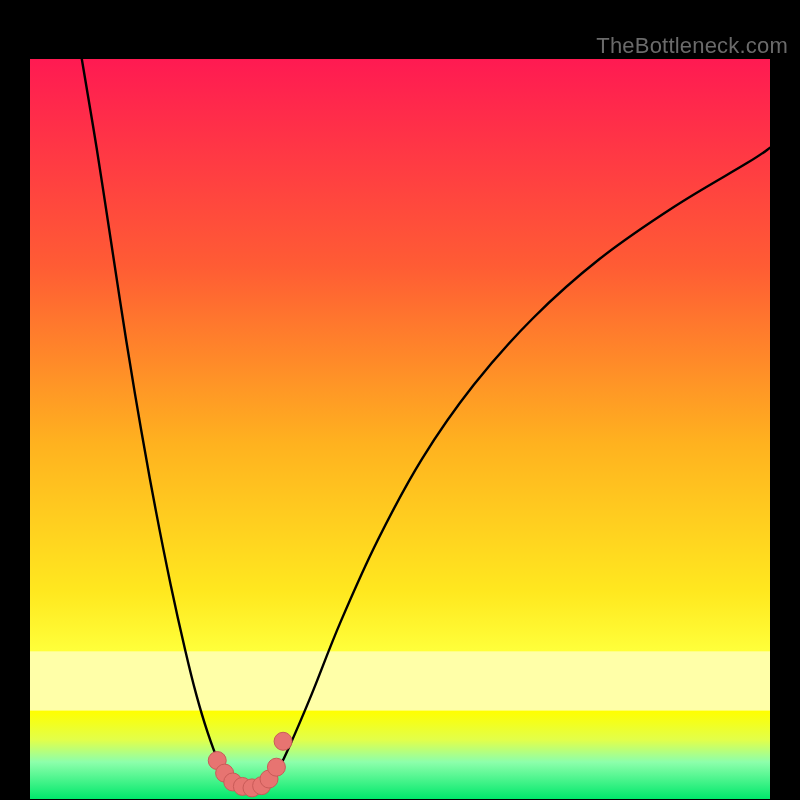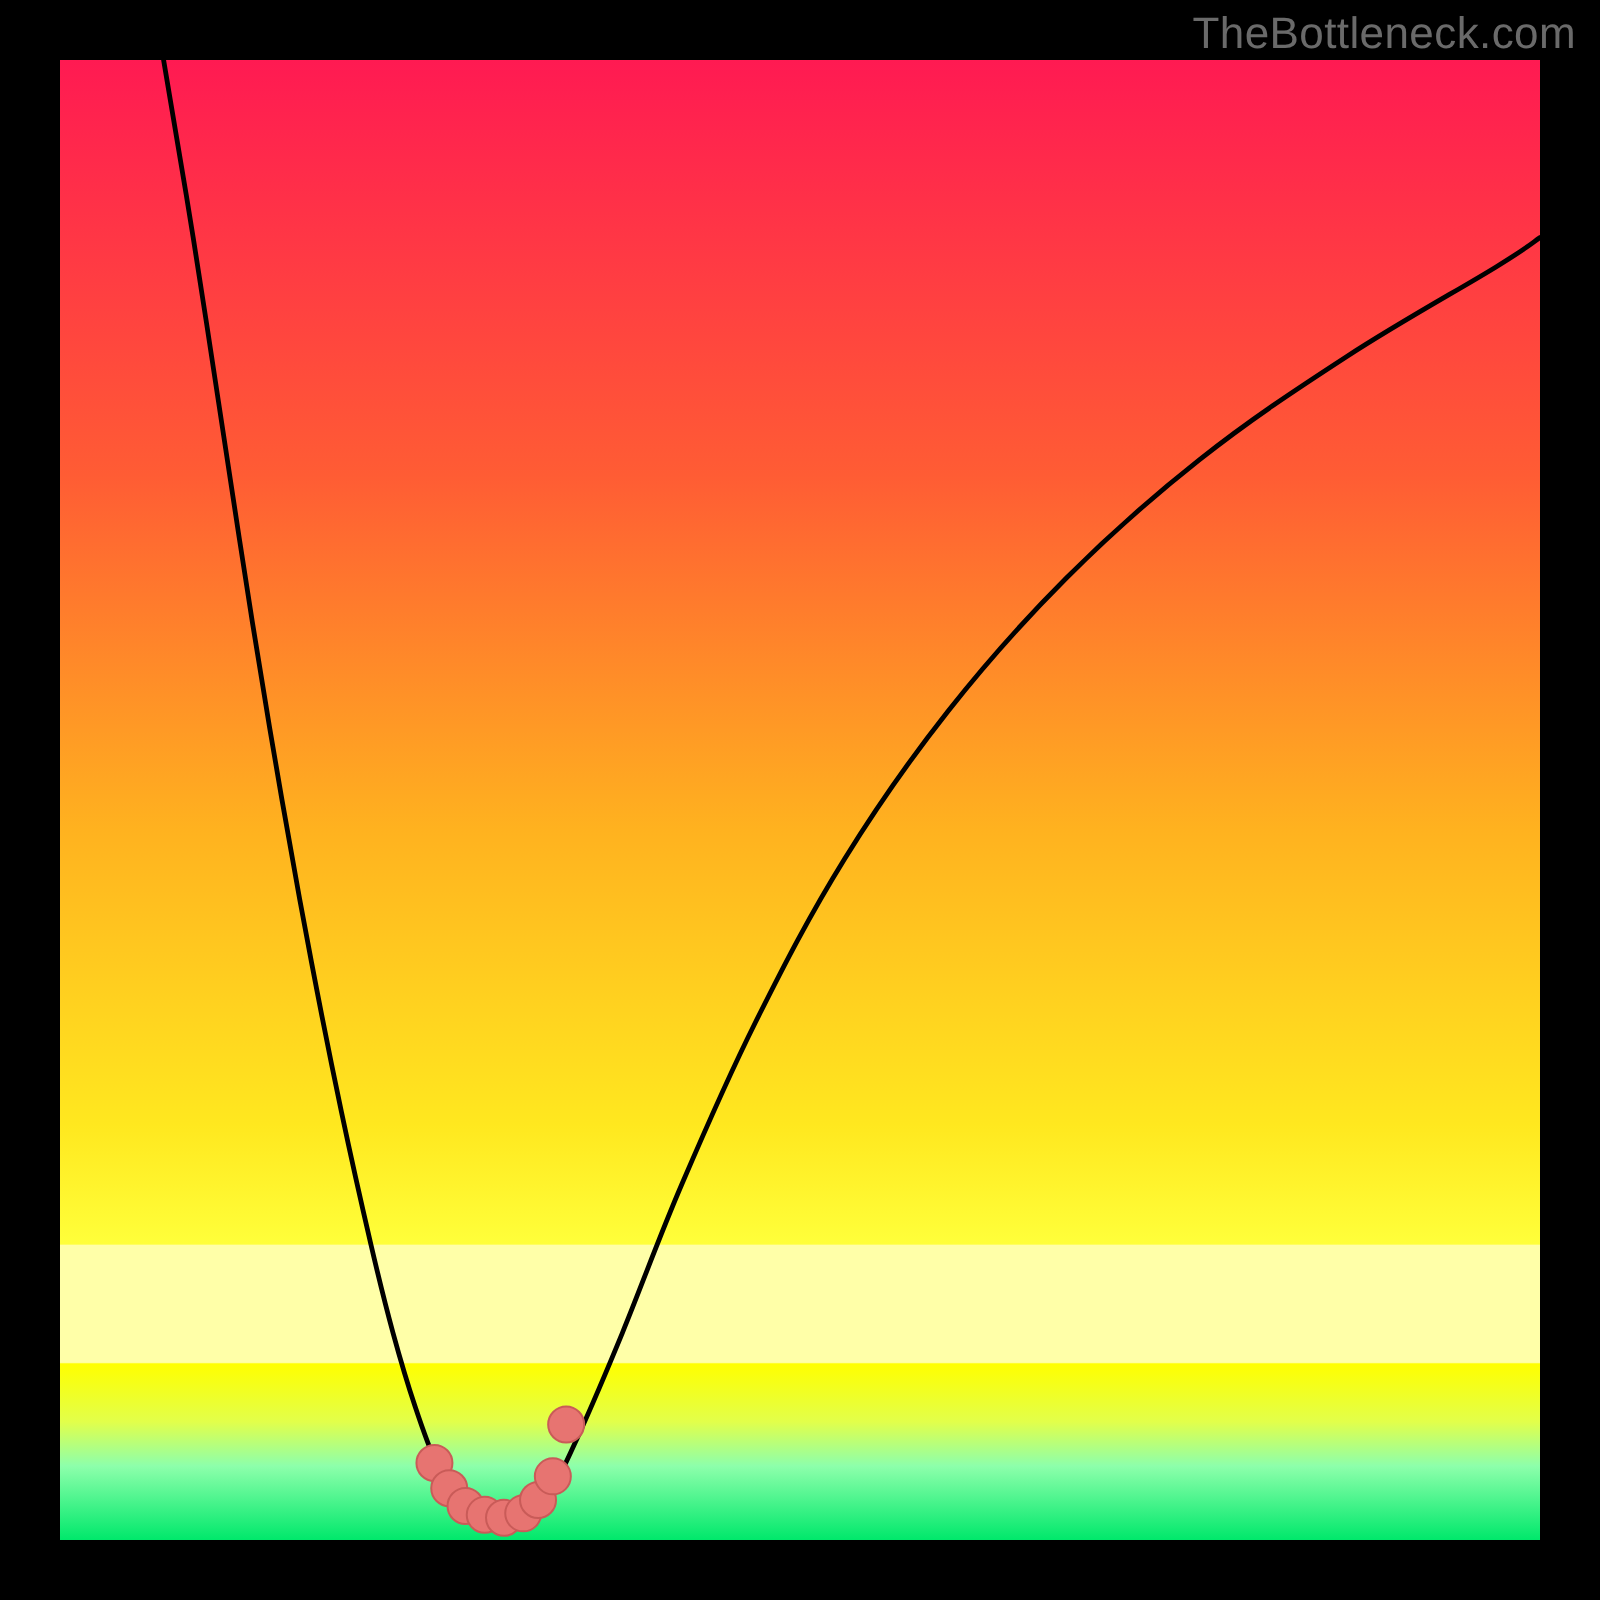--- a/index.html
+++ b/index.html
@@ -8,20 +8,21 @@
     width: 800px;
     height: 800px;
     overflow: hidden;
     background: #000;
     font-family: Arial, Helvetica, sans-serif;
   }
   .frame {
     position: absolute;
     inset: 0;
     background: #000;
+    margin-top: 29px;
   }
   .plot {
     position: absolute;
     left: 30px;
     top: 30px;
     width: 740px;
     height: 740px;
     overflow: hidden;
   }
   .gradient {

